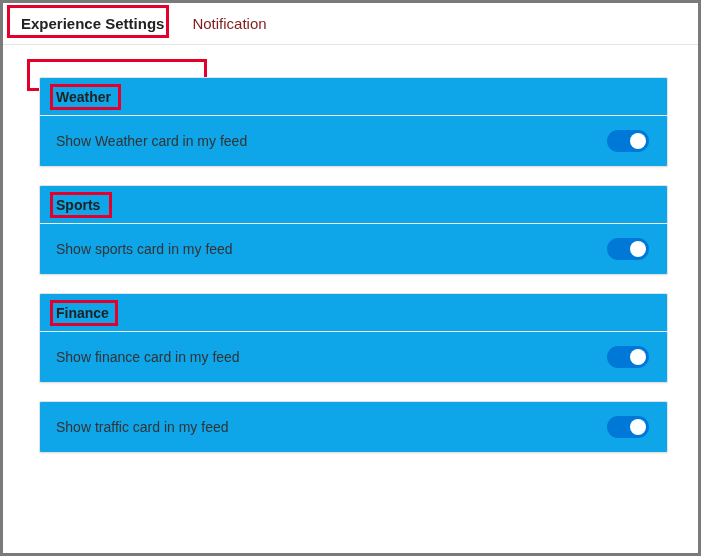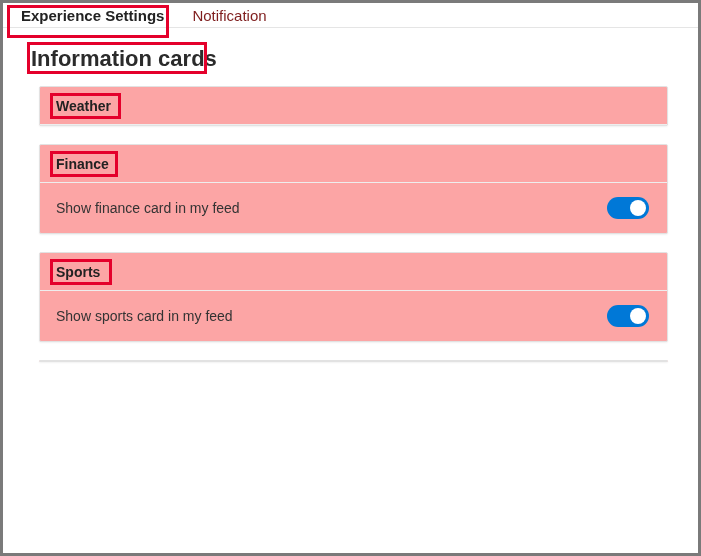--- a/index.html
+++ b/index.html
@@ -10,21 +10,21 @@
     height: 556px;
     border: 3px solid #7a7a7a;
     position: relative;
     overflow: hidden;
   }
   .tabs {
     display: flex;
     align-items: center;
     border-bottom: 1px solid #e5e5e5;
     padding-left: 8px;
-    height: 25px;
+    height: 42px;
   }
   .tab {
     padding: 10px 18px 10px 10px;
     font-size: 15px;
     color: #7f1d1d;
     cursor: pointer;
   }
   .tab.active {
     font-weight: 700;
     color: #222;
@@ -53,21 +53,21 @@
     pointer-events: none;
   }
   .cards {
     padding: 6px 30px 0 36px;
   }
   .card {
     border: 1px solid #e2e2e2;
     border-radius: 2px;
     margin-bottom: 18px;
     box-shadow: 0 1px 2px rgba(0,0,0,0.06);
-    background: #fca5a5;
+    background: #0ea5e9;
     position: relative;
   }
   .card-header {
     padding: 11px 16px 10px 16px;
     font-size: 14px;
     font-weight: 700;
     color: #222;
     border-bottom: 1px solid #eee;
     position: relative;
   }
@@ -106,51 +106,58 @@
 </head>
 <body>
 
 <div class="tabs">
   <div class="tab active">Experience Settings</div>
   <div class="tab">Notification</div>
   <div class="hl-tab1"></div>
 </div>
 
 <div class="section-title-wrap">
-  <div class="section-title">Information cards</div>
   <div class="hl-title"></div>
 </div>
 
 <div class="cards">
 
   <div class="card">
     <div class="card-header">
       <span>Weather</span>
       <div class="hl-card" style="left:10px;top:6px;width:71px;height:26px;"></div>
     </div>
-  </div>
-
-  <div class="card">
-    <div class="card-header">
-      <span>Finance</span>
-      <div class="hl-card" style="left:10px;top:6px;width:68px;height:26px;"></div>
-    </div>
     <div class="card-row">
-      <div class="card-row-label">Show finance card in my feed</div>
+      <div class="card-row-label">Show Weather card in my feed</div>
       <div class="toggle"></div>
     </div>
   </div>
 
   <div class="card">
     <div class="card-header">
       <span>Sports</span>
       <div class="hl-card" style="left:10px;top:6px;width:62px;height:26px;"></div>
     </div>
     <div class="card-row">
       <div class="card-row-label">Show sports card in my feed</div>
       <div class="toggle"></div>
     </div>
   </div>
 
   <div class="card">
+    <div class="card-header">
+      <span>Finance</span>
+      <div class="hl-card" style="left:10px;top:6px;width:68px;height:26px;"></div>
+    </div>
+    <div class="card-row">
+      <div class="card-row-label">Show finance card in my feed</div>
+      <div class="toggle"></div>
+    </div>
+  </div>
+
+  <div class="card">
+    <div class="card-row">
+      <div class="card-row-label">Show traffic card in my feed</div>
+      <div class="toggle"></div>
+    </div>
   </div>
 
 </div>
 
 </body></html>

